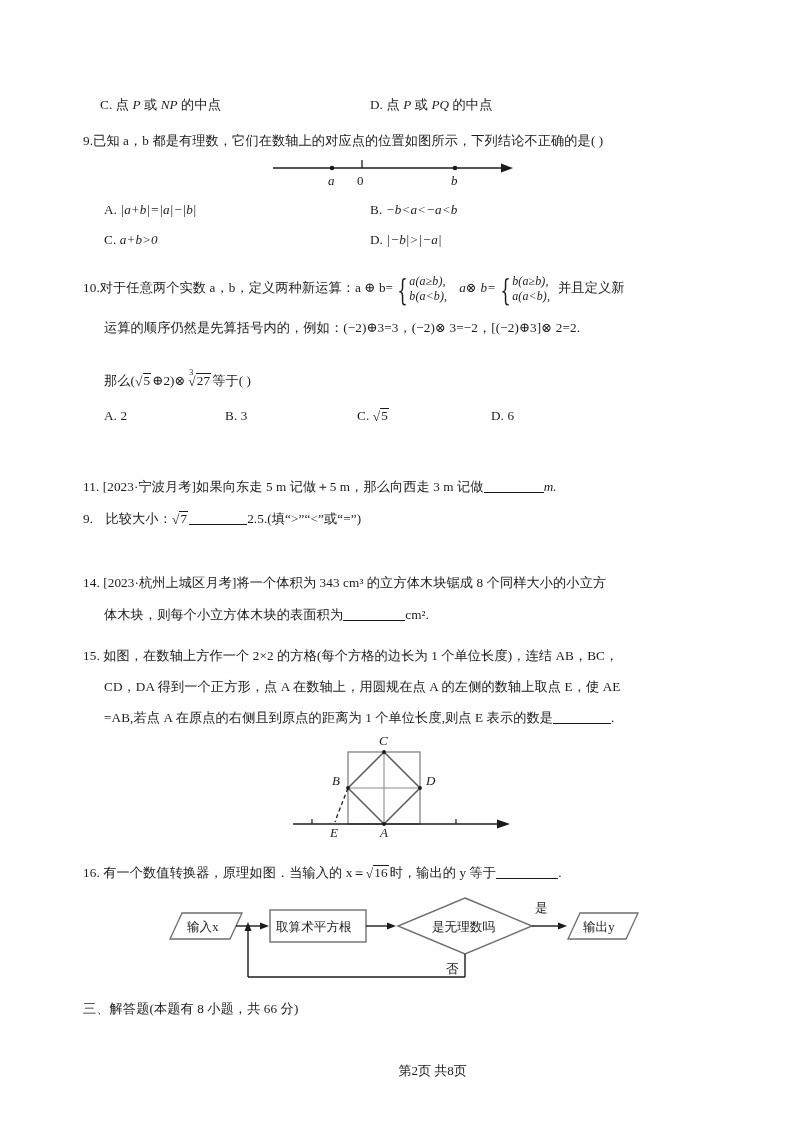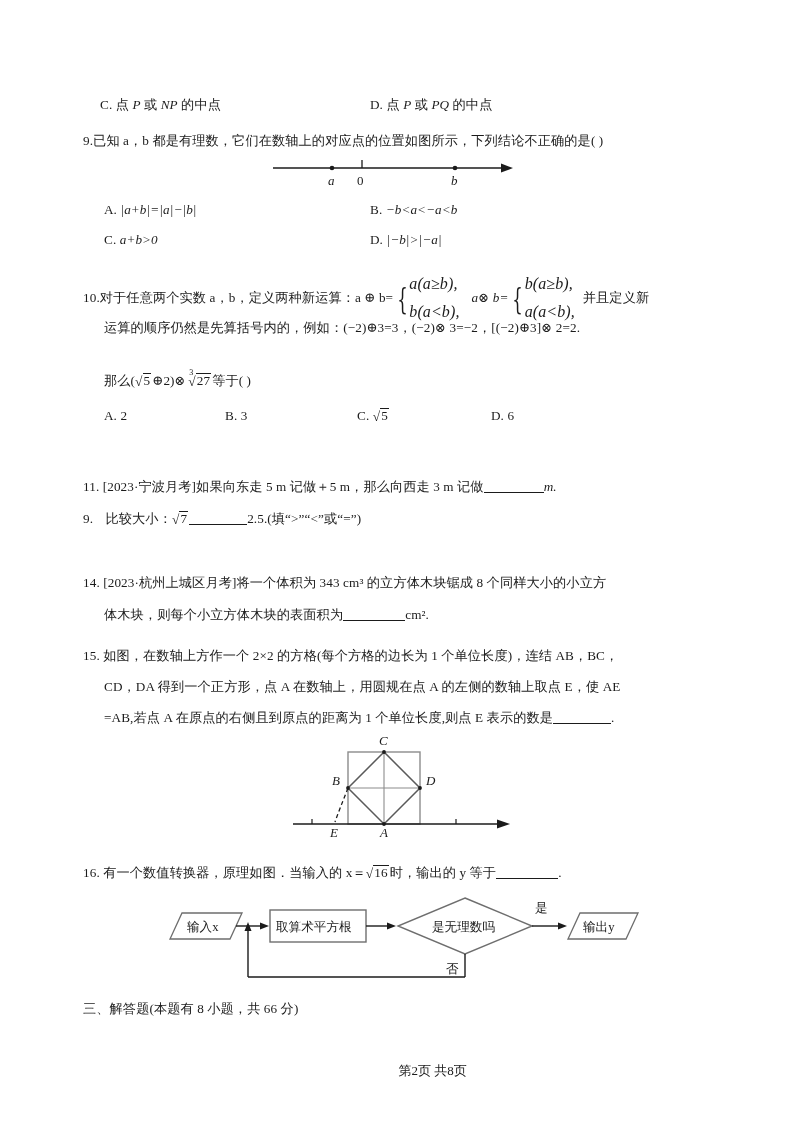--- a/index.html
+++ b/index.html
@@ -72,22 +72,21 @@
     line-height: 0;
     font-family: "DejaVu Serif", serif;
     transform: scaleX(0.55) translateY(1px);
     display: inline-block;
     margin-right: -3px;
   }
   .cases {
     display: inline-flex;
     flex-direction: column;
     line-height: 1.28;
-    font-size: 16px;
-    gap: 8px;
+    font-size: 12px;
   }
 
   
   #numberline-figure { position: absolute; }
   #numberline-figure svg { display: block; }
 
   
   #geometry-figure { position: absolute; }
   #geometry-figure svg { display: block; }
 

